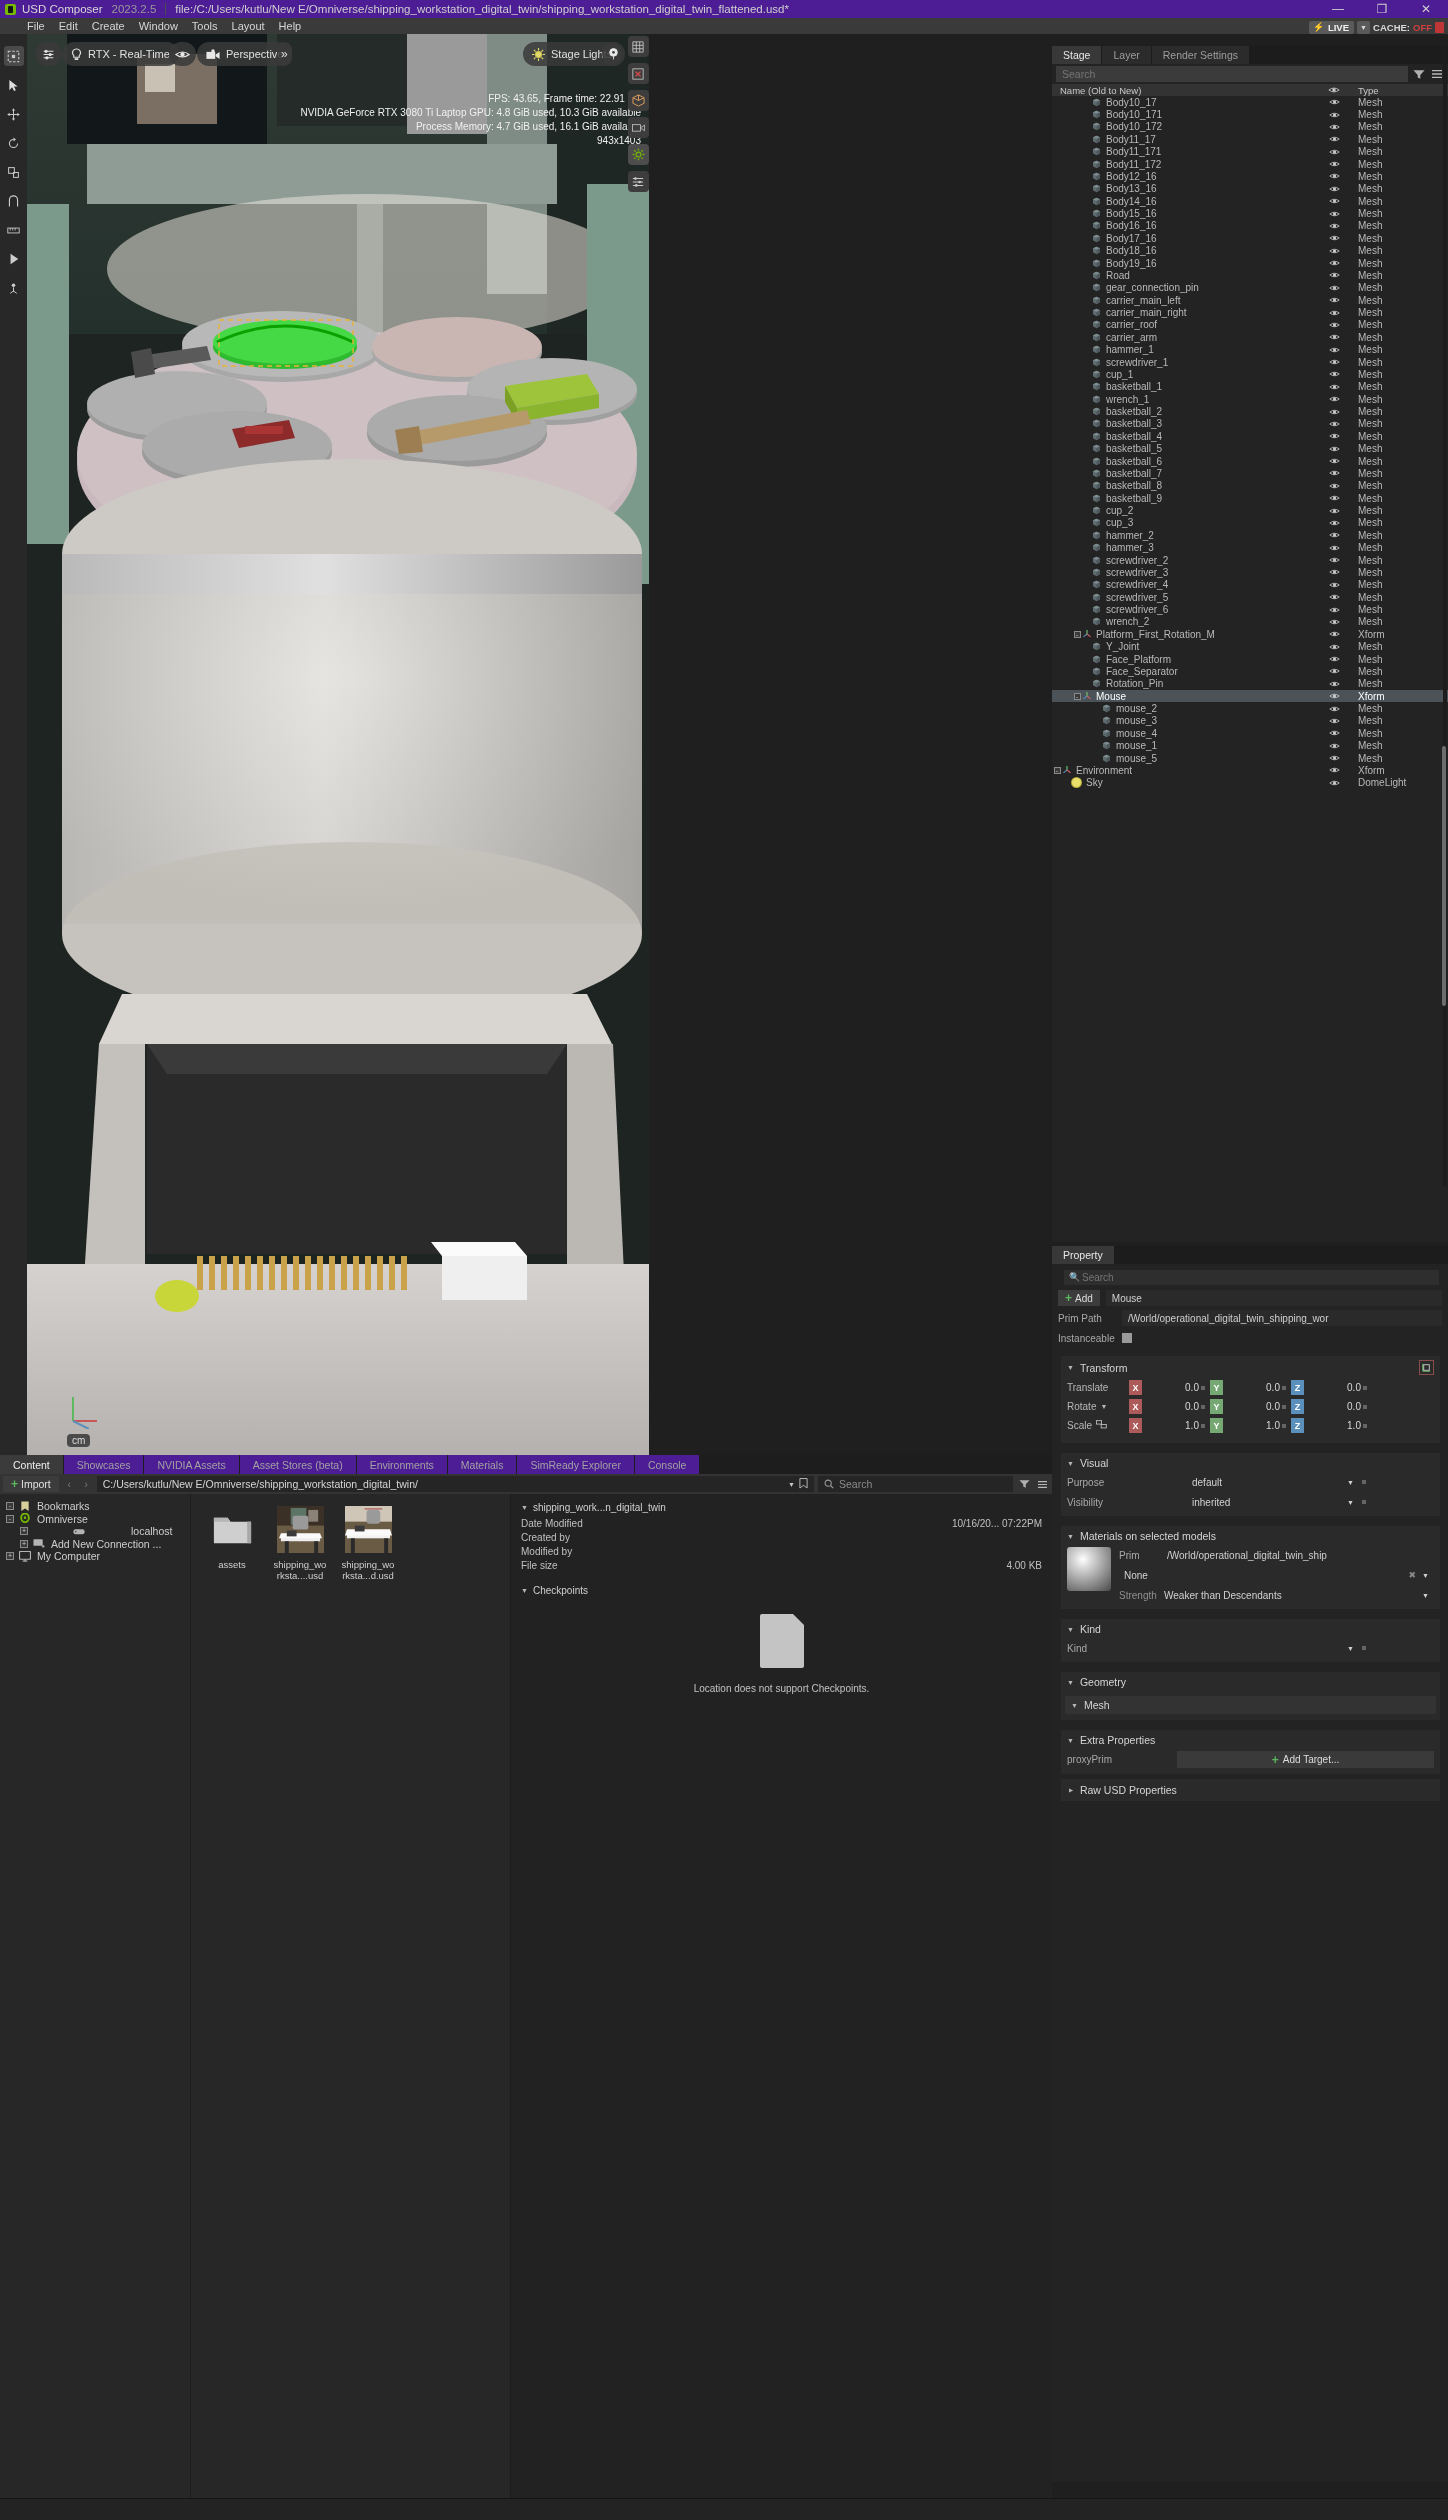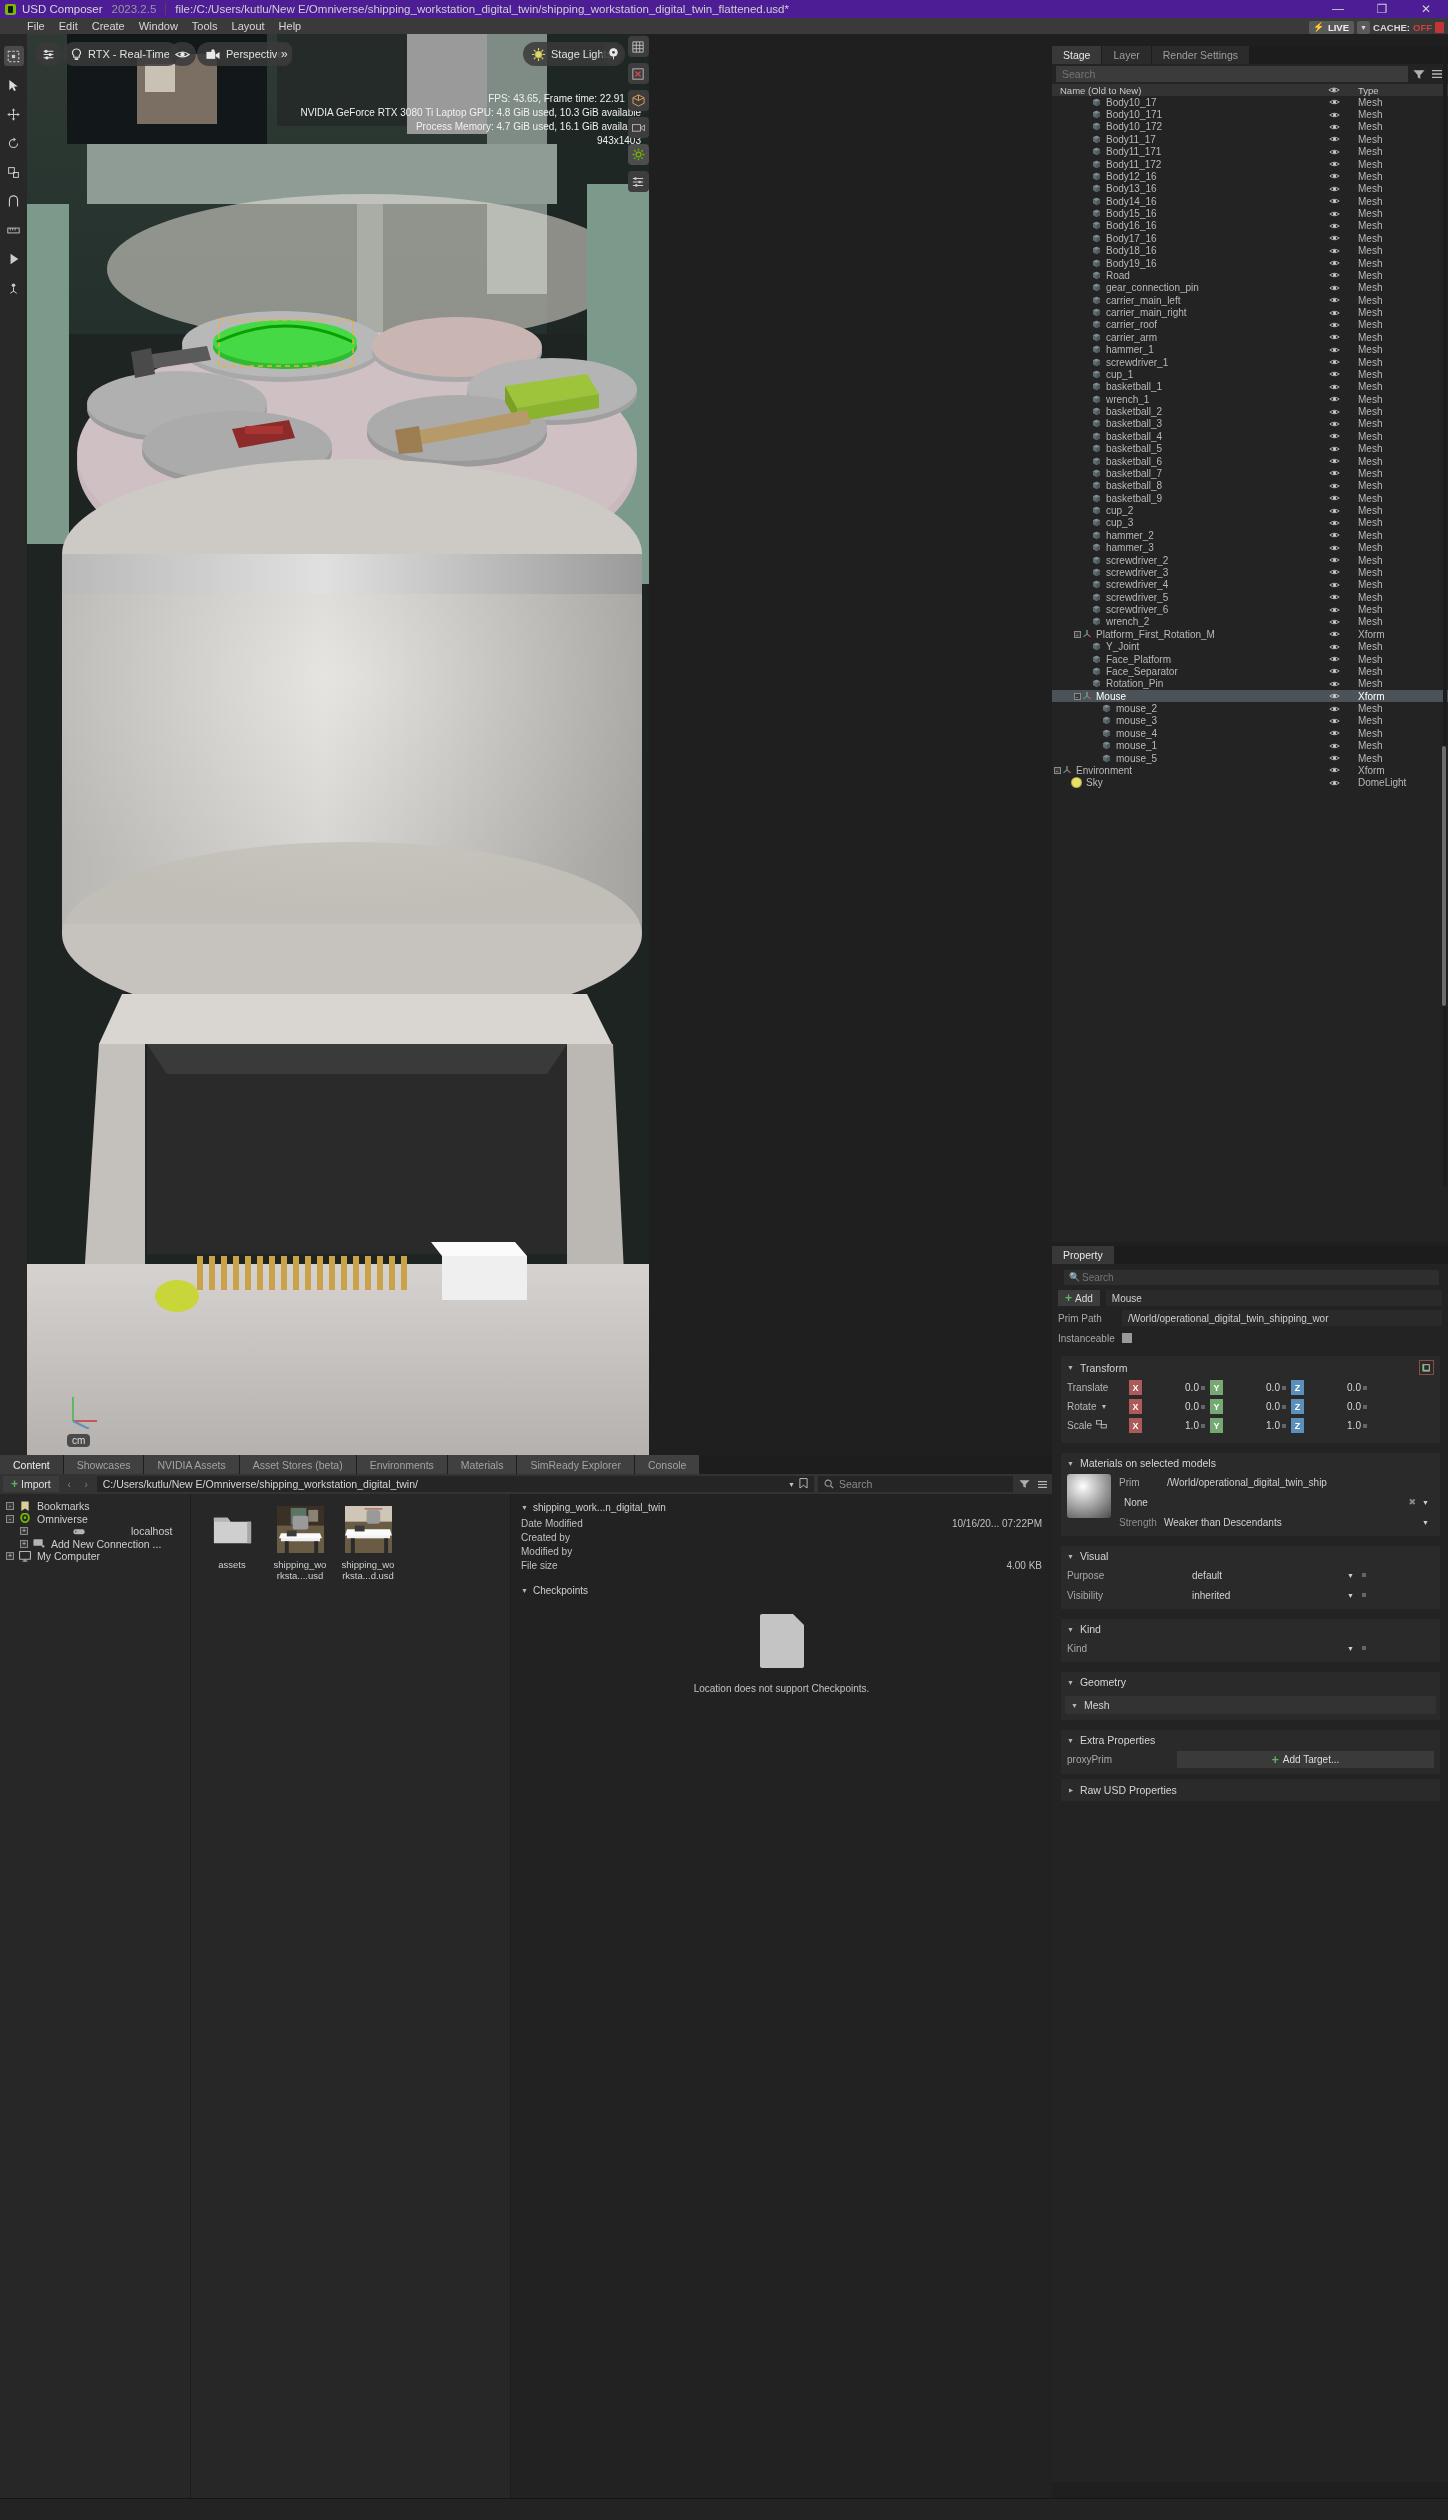--- a/index.html
+++ b/index.html
@@ -138,21 +138,21 @@
   .bigbtn{background:#3a3a3a;height:17px;display:flex;align-items:center;
     justify-content:center;gap:4px;font-size:10px;color:#ddd;padding:0 10px;}
   .collapsed{background:#2a2a2a;margin:0 2px 5px 3px;padding:5px 6px;
     display:flex;align-items:center;gap:6px;font-size:10.5px;color:#d5d5d5;}
   .xformico{width:15px;height:15px;border:1px solid #8a4b4b;position:relative;}
 
   
   #content{position:absolute;left:0;top:1455px;width:1052px;height:1065px;background:#272727;}
   #cb-tabs{display:flex;height:19px;background:#1d1d1d;}
   .ctab{height:19px;display:flex;align-items:center;padding:0 13px;font-size:10.5px;
-    color:#a2a2a2;background:#404040;margin-right:1px;}
+    color:#a2a2a2;background:#4c1d95;margin-right:1px;}
   .ctab.active{background:#3b3b3b;color:#eee;}
   #cb-toolbar{display:flex;align-items:center;height:20px;background:#333;gap:4px;padding:0 3px;}
   .importbtn{display:flex;align-items:center;gap:3px;background:#3c3c3c;height:16px;
     padding:0 8px;font-size:10.5px;color:#e0e0e0;}
   .navarrow{width:13px;text-align:center;color:#7d7d7d;font-size:10px;}
   #cb-path{flex:1;height:16px;background:#252525;display:flex;align-items:center;
     padding:0 6px;font-size:10.5px;color:#d6d6d6;}
   #cb-pathcaret{font-size:7px;color:#c6c6c6;padding-right:4px;}
   #cb-searchwrap{width:195px;height:16px;background:#252525;display:flex;align-items:center;
     padding:0 6px;gap:5px;font-size:10.5px;color:#8b8b8b;}
@@ -1914,20 +1914,45 @@
             <div class="axl ax-z">Z</div>
             <div class="axv">1.0</div>
           </div>
         <div class="dot"></div>
       </div>
     </div>
 
     <div class="section">
       <div class="sec-hdr">
         <span class="caret">▼</span>
+        <span>Visual</span>
+      </div>
+      <div class="prow">
+        <div class="plabel">Purpose</div>
+        <div style="width:56px;"></div>
+        <div class="selbox" style="max-width:172px;">
+          <span>default</span>
+          <span class="dn">▼</span>
+        </div>
+        <div class="dot"></div>
+      </div>
+      <div class="prow" style="margin-bottom:0;">
+        <div class="plabel">Visibility</div>
+        <div style="width:56px;"></div>
+        <div class="selbox" style="max-width:172px;">
+          <span>inherited</span>
+          <span class="dn">▼</span>
+        </div>
+        <div class="dot"></div>
+      </div>
+    </div>
+
+    <div class="section">
+      <div class="sec-hdr">
+        <span class="caret">▼</span>
         <span>Materials on selected models</span>
       </div>
       <div class="matwrap">
         <div class="matsphere"></div>
         <div style="flex:1;">
           <div class="prow" style="margin-bottom:4px;">
             <div class="plabel" style="width:42px;">Prim</div>
             <div class="pfield">/World/operational_digital_twin_ship</div>
           </div>
           <div class="prow" style="margin-bottom:4px;">
@@ -1946,45 +1971,20 @@
               <span class="dn">▼</span>
             </div>
           </div>
         </div>
       </div>
     </div>
 
     <div class="section">
       <div class="sec-hdr">
         <span class="caret">▼</span>
-        <span>Visual</span>
-      </div>
-      <div class="prow">
-        <div class="plabel">Purpose</div>
-        <div style="width:56px;"></div>
-        <div class="selbox" style="max-width:172px;">
-          <span>default</span>
-          <span class="dn">▼</span>
-        </div>
-        <div class="dot"></div>
-      </div>
-      <div class="prow" style="margin-bottom:0;">
-        <div class="plabel">Visibility</div>
-        <div style="width:56px;"></div>
-        <div class="selbox" style="max-width:172px;">
-          <span>inherited</span>
-          <span class="dn">▼</span>
-        </div>
-        <div class="dot"></div>
-      </div>
-    </div>
-
-    <div class="section">
-      <div class="sec-hdr">
-        <span class="caret">▼</span>
         <span>Kind</span>
       </div>
       <div class="prow" style="margin-bottom:0;">
         <div class="plabel">Kind</div>
         <div style="width:56px;"></div>
         <div class="selbox" style="max-width:172px;">
           <span></span>
           <span class="dn">▼</span>
         </div>
         <div class="dot"></div>

